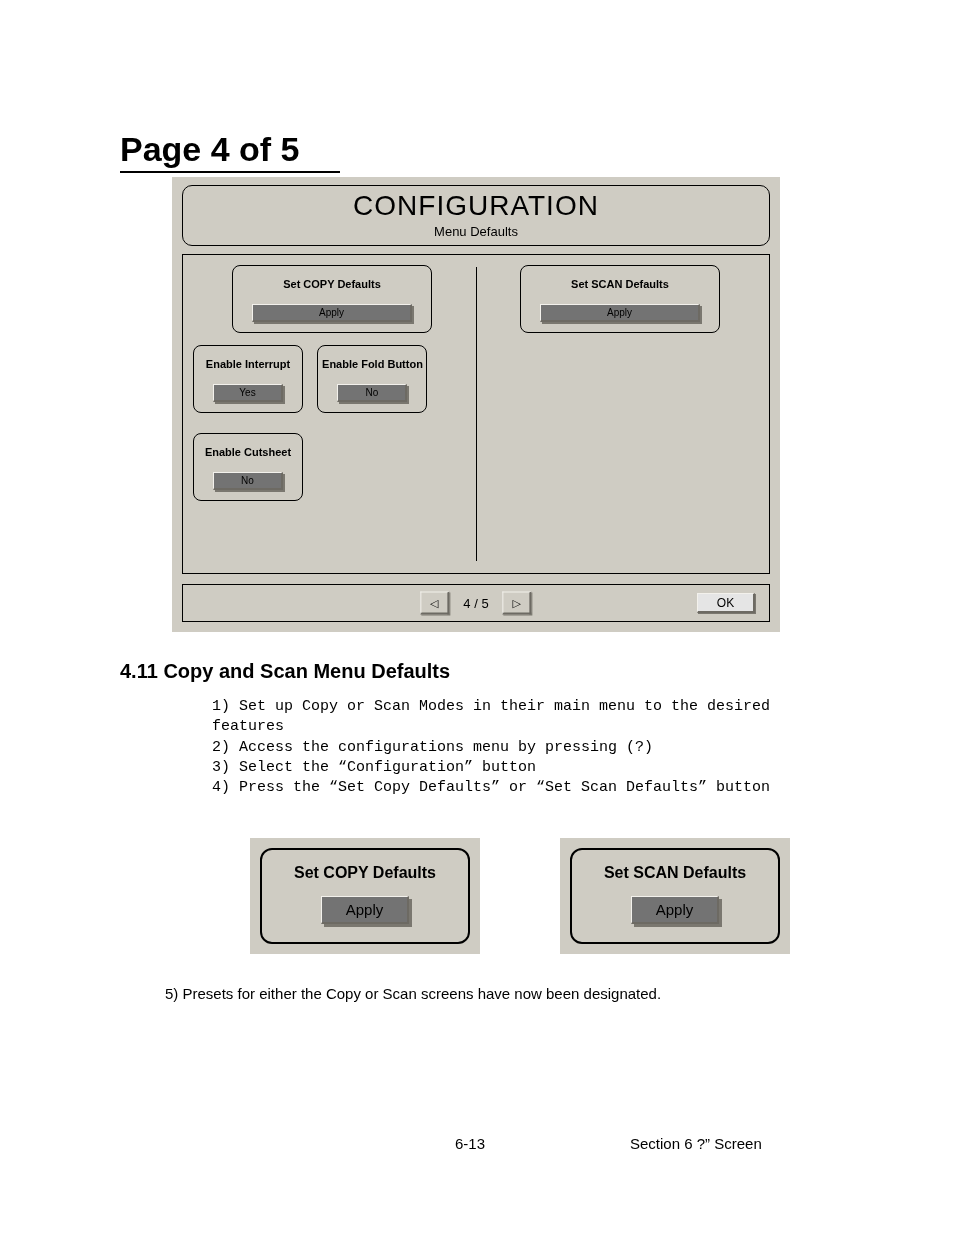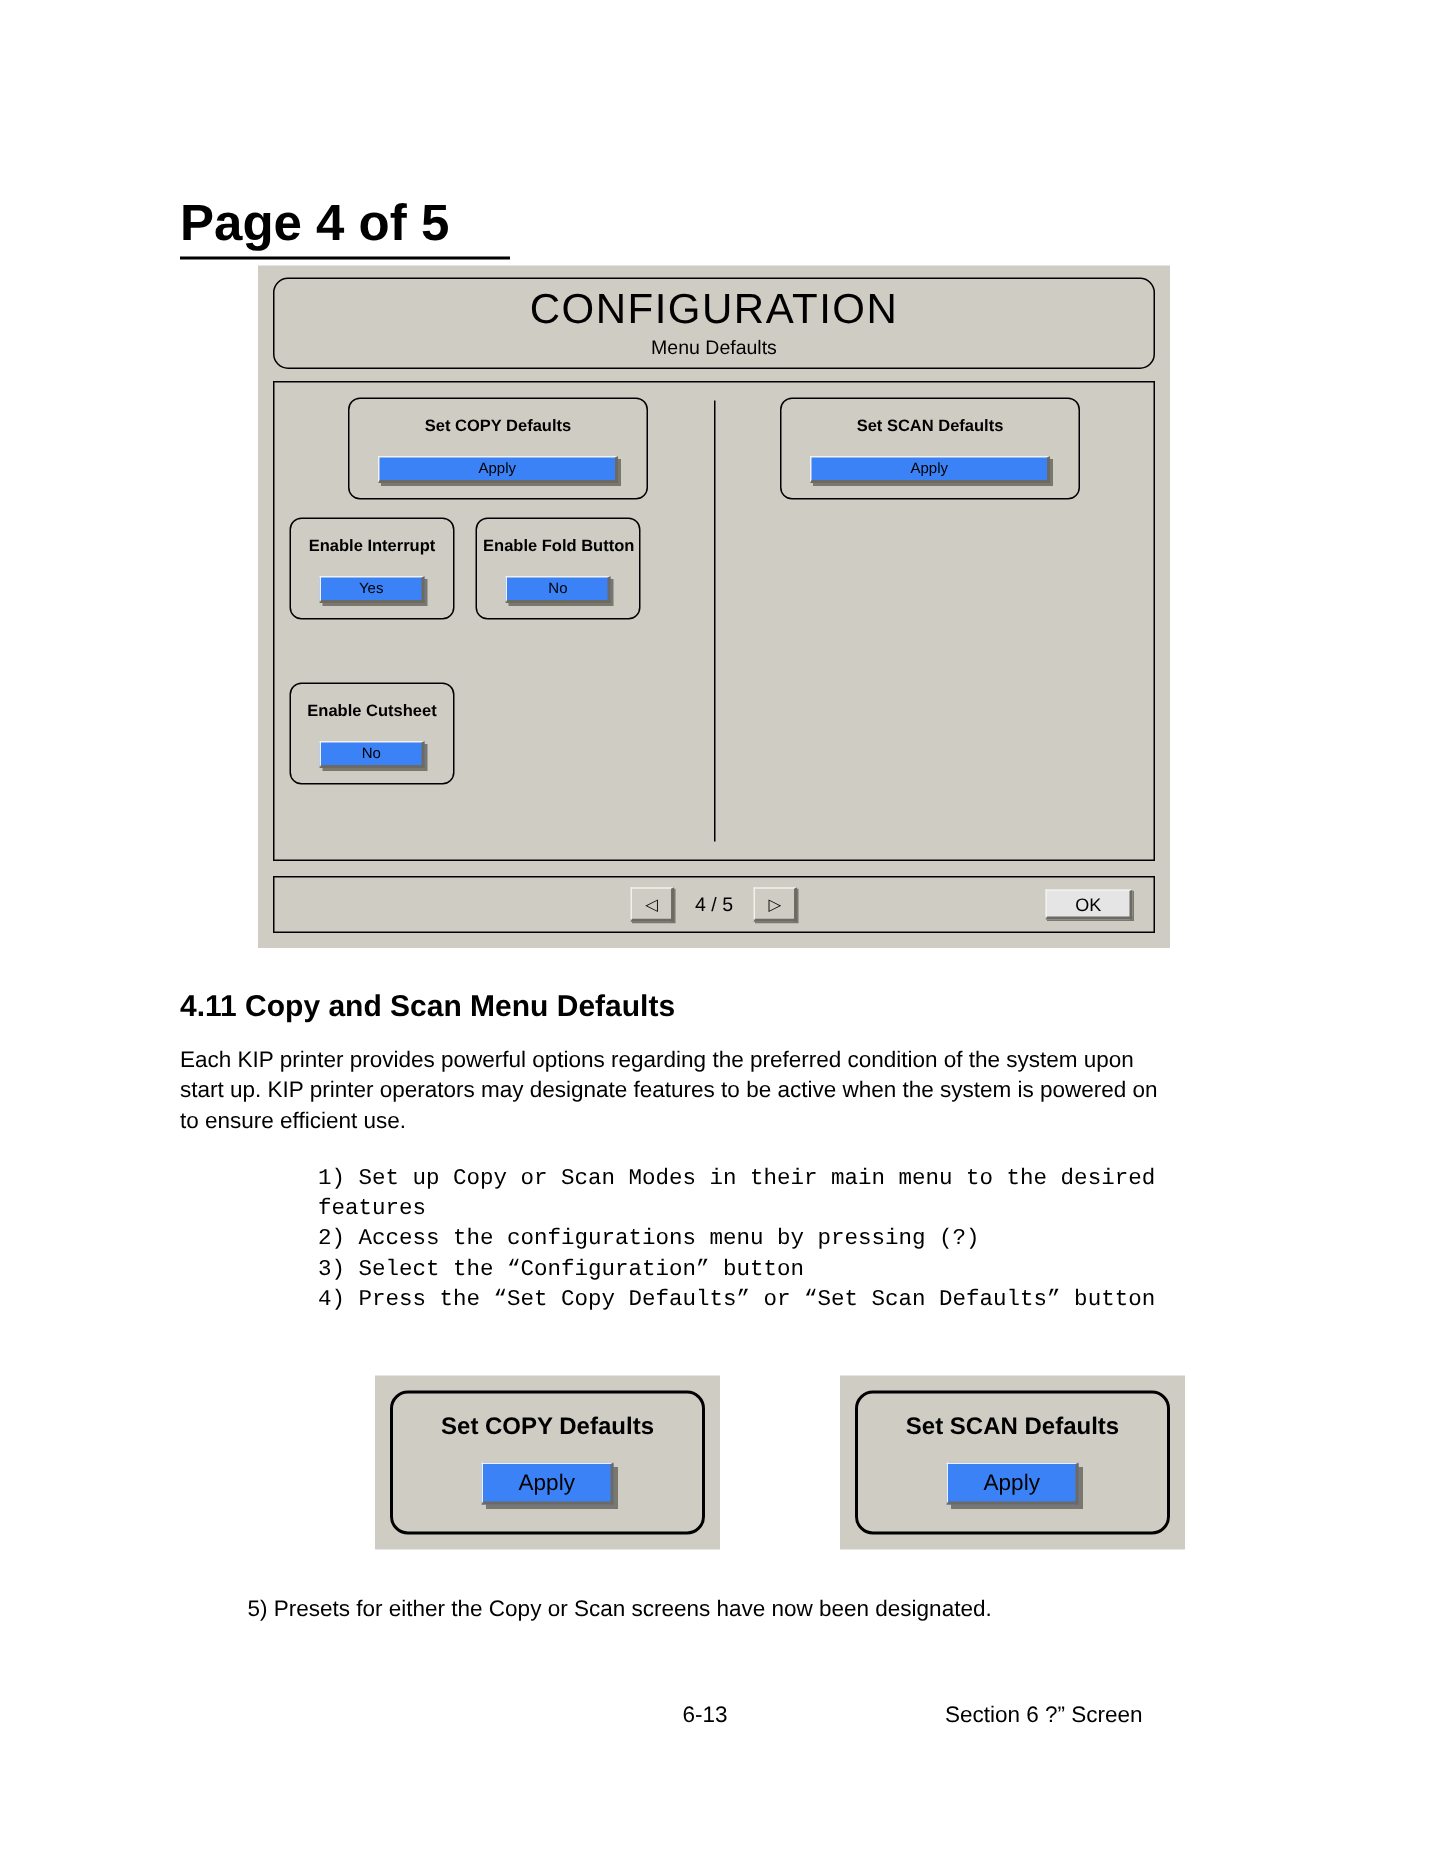--- a/index.html
+++ b/index.html
@@ -104,21 +104,21 @@
     align-items: center;
     justify-content: center;
     line-height: 1.1;
   }
 
   .btn {
     display: inline-block;
     min-width: 70px;
     padding: 2px 14px;
     font-size: 10px;
-    background: #3b82f6;
+    background: #737373;
     border-top: 1px solid #f3f1ec;
     border-left: 1px solid #f3f1ec;
     border-right: 2px solid #6d6a63;
     border-bottom: 2px solid #6d6a63;
     box-shadow: 2px 2px 0 #7a776f;
     box-sizing: border-box;
     text-align: center;
     cursor: default;
   }
   .btn.wide { min-width: 160px; }
@@ -260,21 +260,21 @@
           <div class="panel small">
             <div class="panel-title">Enable Interrupt</div>
             <div class="btn">Yes</div>
           </div>
           <div class="panel small">
             <div class="panel-title">Enable Fold Button</div>
             <div class="btn">No</div>
           </div>
         </div>
 
-        <div class="panel small" style="margin-top:30px;">
+        <div class="panel small" style="margin-top:8px;">
           <div class="panel-title">Enable Cutsheet</div>
           <div class="btn">No</div>
         </div>
       </div>
 
       <div class="col right">
         <div class="panel big">
           <div class="panel-title">Set SCAN Defaults</div>
           <div class="btn wide">Apply</div>
         </div>
@@ -289,21 +289,20 @@
         <span>4 / 5</span>
         <div class="nav-btn">
           <span>▷</span>
         </div>
       </div>
       <div class="ok-btn">OK</div>
     </div>
   </div>
 
   <h2 class="section-heading">4.11 Copy and Scan Menu Defaults</h2>
-  <p class="body-text">Each KIP printer provides powerful options regarding the preferred condition of the system upon start up.  KIP printer operators may designate features to be active when the system is powered on to ensure efficient use.</p>
 
   <div class="steps">
     <div>1)  Set up Copy or Scan Modes in their main menu to the desired features</div>
     <div>2)  Access the configurations menu by pressing (?)</div>
     <div>3)  Select the “Configuration” button</div>
     <div>4)  Press the “Set Copy Defaults” or “Set Scan Defaults” button</div>
   </div>
 
   <div class="big-panels">
     <div class="big-panel-wrap">

